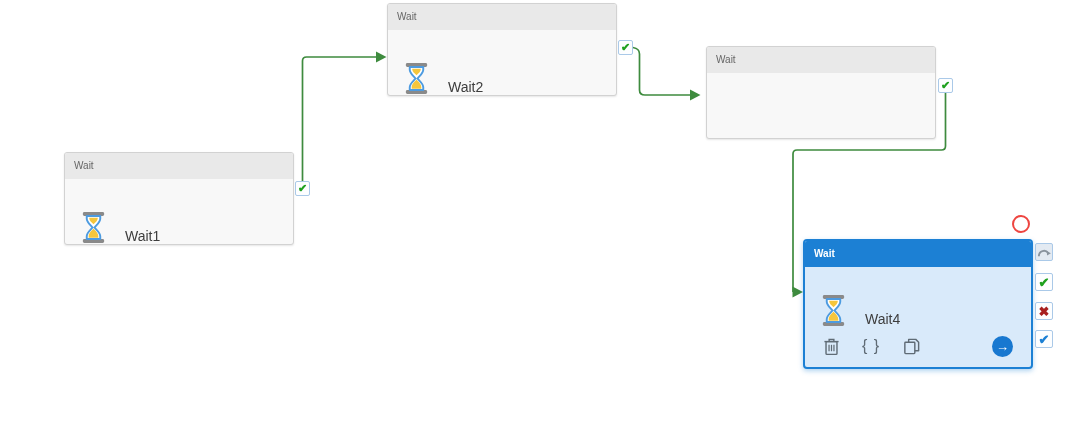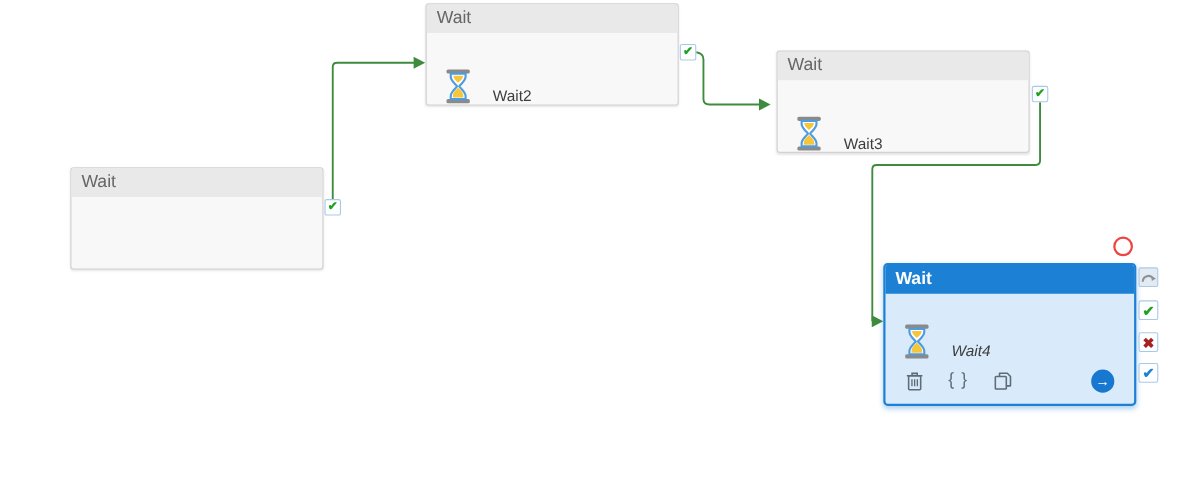--- a/index.html
+++ b/index.html
@@ -10,38 +10,38 @@
   svg.wires{position:absolute;left:0;top:0;width:1086px;height:435px;}
   .wire{fill:none;stroke:var(--connector-green);stroke-width:1.7px;}
   .wire-head{fill:var(--connector-green);stroke:none;}
 
   .node{
     position:absolute;width:230px;height:93px;box-sizing:border-box;
     border:1px solid var(--node-border);border-radius:3px;background:var(--node-body-bg);
     box-shadow:0 1px 2px rgba(0,0,0,.10);
   }
   .node-header{
-    height:26px;line-height:26px;padding:0 9px;font-size:16px;
+    height:26px;line-height:26px;padding:0 9px;font-size:10px;
     background:var(--node-header-bg);color:var(--node-header-text);
     border-radius:2px 2px 0 0;white-space:nowrap;overflow:hidden;
   }
   .node-body{display:flex;align-items:flex-end;padding-left:15px;height:calc(100% - 26px);}
   .node-label{margin-left:18px;font-size:14px;color:var(--node-label-text);}
   .hourglass{width:27px;height:33px;flex:0 0 auto;display:block;}
 
   .node.selected{
     width:230px;height:130px;border:2px solid var(--selected-border);
     background:var(--selected-body-bg);border-radius:4px;
     box-shadow:0 2px 5px rgba(28,128,212,.35);
   }
   .node.selected .node-header{
     height:26px;background:var(--selected-header-bg);color:var(--selected-header-text);
     font-weight:bold;border-radius:2px 2px 0 0;
   }
-  .node.selected .node-body{height:60px;font-style:italic;}
+  .node.selected .node-body{height:60px;}
   .node-toolbar{display:flex;align-items:center;height:38px;padding:0 18px;gap:22px;}
   .tool-btn{display:flex;align-items:center;justify-content:center;color:var(--tool-icon-gray);cursor:pointer;background:none;border:none;padding:0;}
   .braces{font-size:16px;font-weight:400;letter-spacing:1px;color:var(--tool-icon-gray);}
   .next-btn{
     margin-left:auto;width:21px;height:21px;border-radius:50%;
     background:var(--next-button-blue);color:#fff;display:flex;align-items:center;justify-content:center;
     font-size:13px;font-weight:bold;border:none;cursor:pointer;
   }
 
   .port{
@@ -81,20 +81,30 @@
       <polygon class="wire-head" points="690,89.5 700.5,95 690,100.5"></polygon>
     </g>
     <g>
       <path class="wire" d="M945.5 93 V146 Q945.5 150 941.5 150 H797 Q793 150 793 154 V292"></path>
       <polygon class="wire-head" points="792.5,286.5 803,292 792.5,297.5"></polygon>
     </g>
   </svg>
 
   <div class="node" style="left:64px;top:152px;">
     <div class="node-header">Wait</div>
+    <div class="node-body">
+      <svg class="hourglass" viewBox="0 0 28 34">
+        <rect x="3" y="1" width="22" height="4" rx="1.5" fill="#8a8a8a"></rect>
+        <rect x="3" y="29" width="22" height="4" rx="1.5" fill="#8a8a8a"></rect>
+        <path d="M7 5 H21 V8 C21 11.5 17.5 14 15 17 C17.5 20 21 22.5 21 26 V29 H7 V26 C7 22.5 10.5 20 13 17 C10.5 14 7 11.5 7 8 Z" fill="#ffffff" stroke="#4d9be0" stroke-width="2" stroke-linejoin="round"></path>
+        <path d="M14 18 C16 20.5 19 22.5 19 26 V27.5 H9 V26 C9 22.5 12 20.5 14 18 Z" fill="#f5c63c"></path>
+        <path d="M9.5 7 H18.5 C18.5 10 16 12 14 13.5 C12 12 9.5 10 9.5 7 Z" fill="#f5c63c"></path>
+      </svg>
+      <span class="node-label">Wait1</span>
+    </div>
   </div>
   <div class="port" style="left:295px;top:181px;">
     <span class="check">✔</span>
   </div>
 
   <div class="node" style="left:387px;top:3px;">
     <div class="node-header">Wait</div>
     <div class="node-body">
       <svg class="hourglass" viewBox="0 0 28 34">
         <rect x="3" y="1" width="22" height="4" rx="1.5" fill="#8a8a8a"></rect>
@@ -105,30 +115,20 @@
       </svg>
       <span class="node-label">Wait2</span>
     </div>
   </div>
   <div class="port" style="left:618px;top:40px;">
     <span class="check">✔</span>
   </div>
 
   <div class="node" style="left:706px;top:46px;">
     <div class="node-header">Wait</div>
-    <div class="node-body">
-      <svg class="hourglass" viewBox="0 0 28 34">
-        <rect x="3" y="1" width="22" height="4" rx="1.5" fill="#8a8a8a"></rect>
-        <rect x="3" y="29" width="22" height="4" rx="1.5" fill="#8a8a8a"></rect>
-        <path d="M7 5 H21 V8 C21 11.5 17.5 14 15 17 C17.5 20 21 22.5 21 26 V29 H7 V26 C7 22.5 10.5 20 13 17 C10.5 14 7 11.5 7 8 Z" fill="#ffffff" stroke="#4d9be0" stroke-width="2" stroke-linejoin="round"></path>
-        <path d="M14 18 C16 20.5 19 22.5 19 26 V27.5 H9 V26 C9 22.5 12 20.5 14 18 Z" fill="#f5c63c"></path>
-        <path d="M9.5 7 H18.5 C18.5 10 16 12 14 13.5 C12 12 9.5 10 9.5 7 Z" fill="#f5c63c"></path>
-      </svg>
-      <span class="node-label">Wait3</span>
-    </div>
   </div>
   <div class="port" style="left:938px;top:78px;">
     <span class="check">✔</span>
   </div>
 
   <div class="node selected" style="left:803px;top:239px;">
     <div class="node-header">Wait</div>
     <div class="node-body">
       <svg class="hourglass" viewBox="0 0 28 34">
         <rect x="3" y="1" width="22" height="4" rx="1.5" fill="#8a8a8a"></rect>

